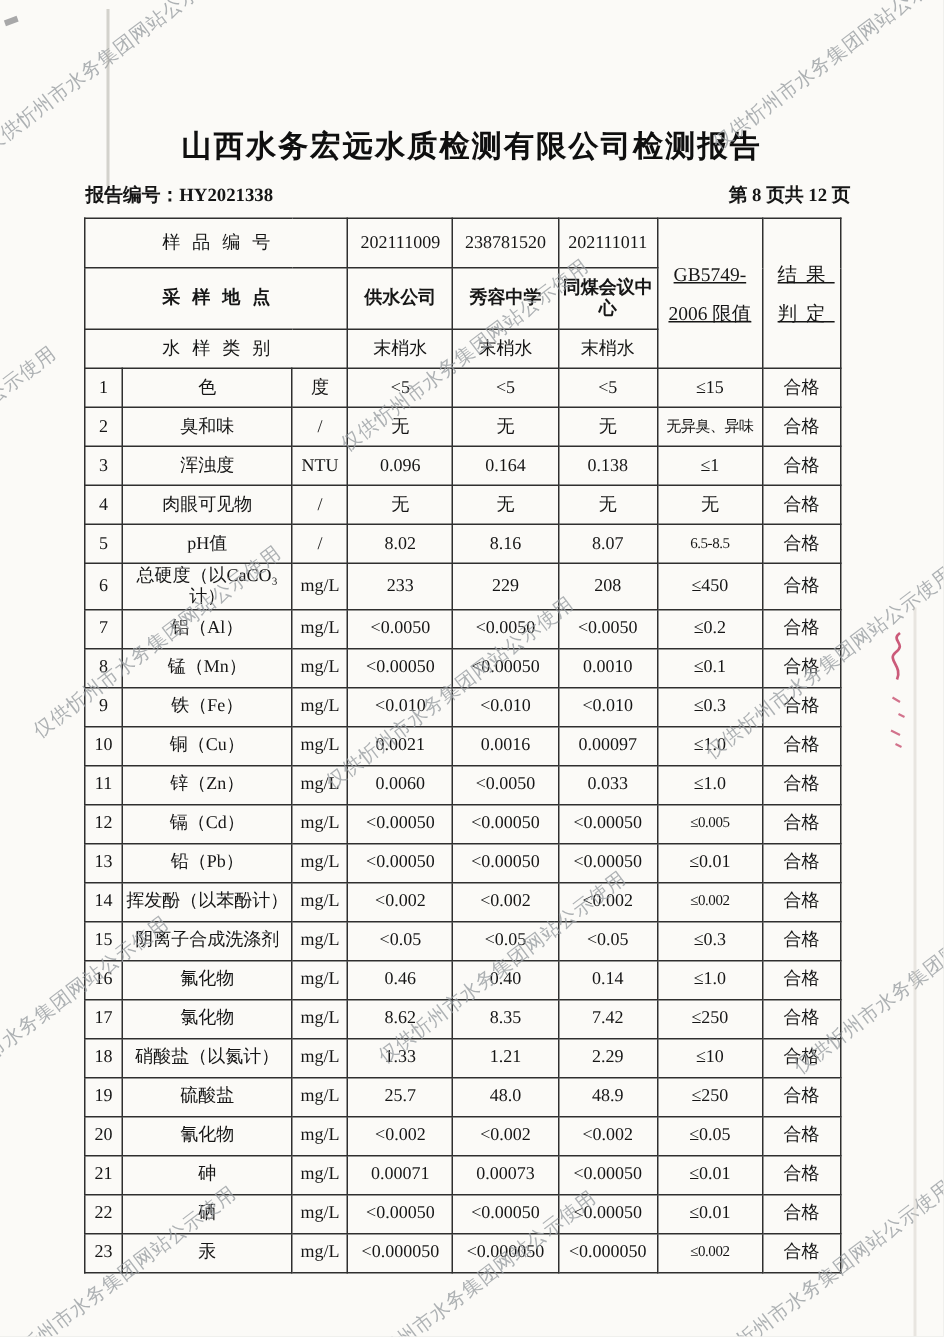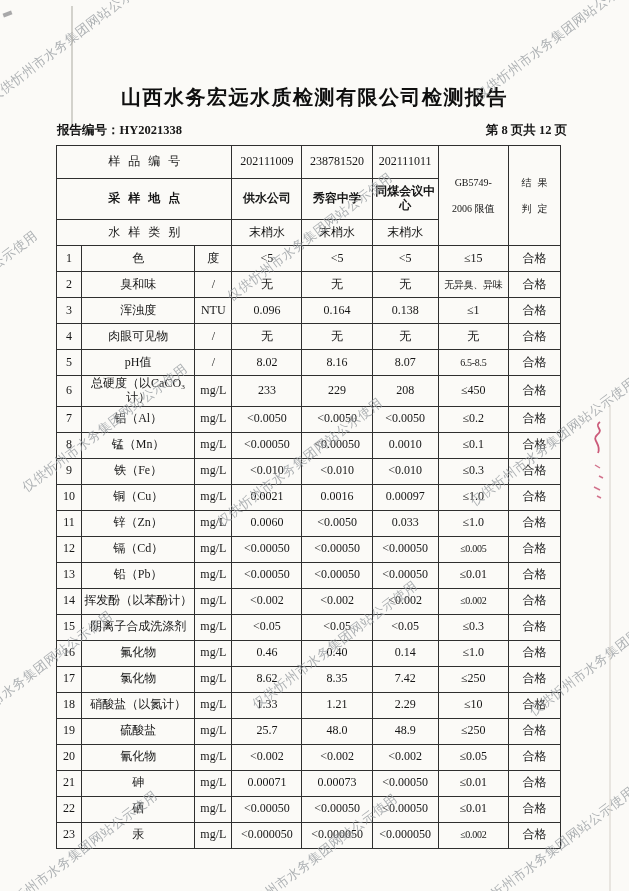--- a/index.html
+++ b/index.html
@@ -65,21 +65,21 @@
     line-height:1.15;
     overflow:hidden;
   }
   thead tr.h1 td{height:30px;}
   thead tr.h2 td{height:38px;font-weight:bold;}
   thead tr.h3 td{height:23px;}
   tbody tr td{height:23px;}
   td.label{letter-spacing:8px;text-indent:8px;}
   td.c-name{text-align:left;padding-left:7px;}
   td.c-limit.small{font-size:10px;letter-spacing:-.3px;}
-  .two-line div{line-height:26px;font-size:10px;}
+  .two-line div{line-height:26px;font-size:13px;text-decoration:underline;}
   .two-line .sp{letter-spacing:6px;text-indent:6px;}
 </style>
 </head>
 <body>
 
 <div class="page">
 
   <div class="wm" style="left:72px;top:38px">仅供忻州市水务集团网站公示使用</div>
   <div class="wm" style="left:558px;top:36px">仅供忻州市水务集团网站公示使用</div>
   <div class="wm" style="left:310px;top:237px">仅供忻州市水务集团网站公示使用</div>

